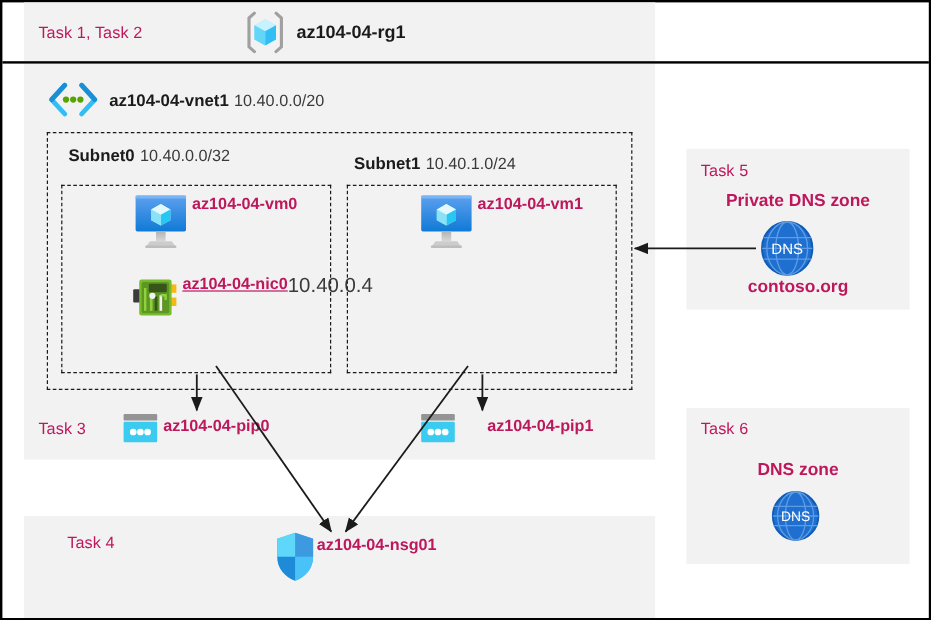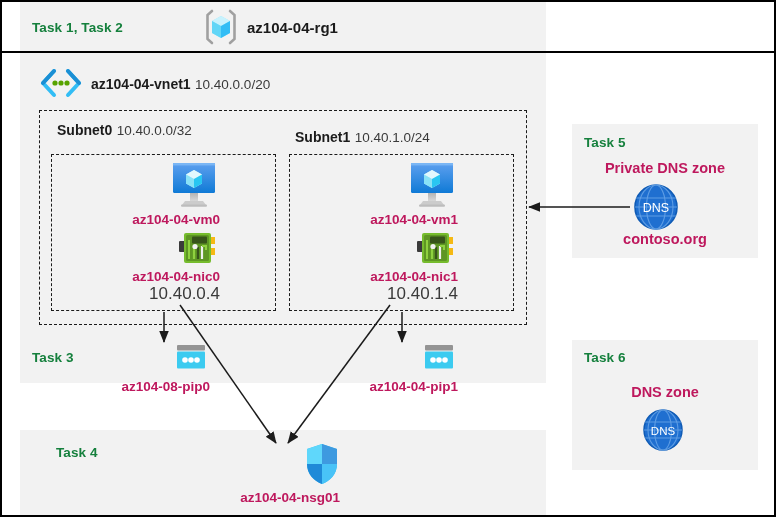--- a/index.html
+++ b/index.html
@@ -43,22 +43,22 @@
     left: 570px; top: 338px; width: 186px; height: 130px;
     background: #f2f2f2;
   }
   
   #rg-rule {
     left: 0px; top: 49px; width: 772px; height: 2px;
     background: #000000;
   }
 
   .task-label {
-    color: #15803d;
-    font-weight: bold;
+    color: #be185d;
+    font-weight: normal;
     font-size: 13.5px;
     letter-spacing: .1px;
     white-space: nowrap;
   }
 
   .node-label {
     font-weight: bold;
     font-size: 13.5px;
     color: #be185d;
     white-space: nowrap;
@@ -95,21 +95,21 @@
   
   .icon { display: block; }
 
   svg { overflow: visible; }
 
   #svg-arrows {
     left: 0; top: 0; width: 776px; height: 517px;
     pointer-events: none;
   }
 
-  .center-col { display: flex; flex-direction: column; align-items: flex-end; }
+  .center-col { display: flex; flex-direction: row; align-items: flex-start; }
 </style>
 </head>
 <body>
 
 <div id="canvas">
 
   <div class="abs" id="rg-band"></div>
   <div class="abs" id="rg-body"></div>
   <div class="abs" id="rg-rule"></div>
   <div class="abs" id="task4-band"></div>
@@ -204,21 +204,21 @@
         <rect x="10" y="7" width="23" height="26" rx="1.5" fill="#5e9624"></rect>
         <rect x="16" y="8.5" width="15" height="7" rx="1" fill="#37541a"></rect>
         <path d="M13 12 L13 31" stroke="#8fd13f" stroke-width="2" fill="none"></path>
         <path d="M18 19 L18 31" stroke="#8fd13f" stroke-width="2.2" fill="none"></path>
         <path d="M22 19 L22 31" stroke="#37541a" stroke-width="2.2" fill="none"></path>
         <path d="M26 18 L26 31" stroke="#f0f0f0" stroke-width="2.2" fill="none"></path>
         <path d="M26 18 L30 18 L30 22" stroke="#8fd13f" stroke-width="2" fill="none"></path>
         <circle cx="19" cy="18.5" r="2.6" fill="#f2f2f2"></circle>
       </svg>
     </div>
-    <div class="node-label" style="margin-top:1px;">az104-04-nic0</div>
+    <div class="node-label" style="margin-top:1px;text-decoration:underline;">az104-04-nic0</div>
     <div class="node-sub">10.40.0.4</div>
   </div>
 
   <div class="abs center-col" style="left:344px; top:158px; width:112px;">
     <div>
       <svg width="52" height="50" viewBox="0 0 52 50" class="icon">
         <defs>
           <linearGradient id="vmg1" x1="0" y1="0" x2="0" y2="1">
             <stop offset="0%" stop-color="#5ea0ef"></stop>
               <stop offset="100%" stop-color="#0f7ad6"></stop>
@@ -237,54 +237,34 @@
           <polygon points="26,19 18,14.5 18,23.5 26,28" fill="#89e2f7"></polygon>
         </g>
         <rect x="22" y="33" width="8" height="8" fill="url(#stand1)"></rect>
         <path d="M14 45 L17 41 L35 41 L38 45 Z" fill="#cccccc"></path>
         <rect x="13" y="44.5" width="26" height="2.2" rx="1" fill="#bdbdbd"></rect>
       </svg>
     </div>
     <div class="node-label" style="margin-top:2px;">az104-04-vm1</div>
   </div>
 
-  <div class="abs center-col" style="left:344px; top:226px; width:112px;">
-    <div>
-      <svg width="44" height="40" viewBox="0 0 44 40" class="icon">
-        <rect x="33" y="9" width="6" height="7" fill="#f5b914"></rect>
-        <rect x="33" y="20" width="6" height="7" fill="#f5b914"></rect>
-        <rect x="3" y="13" width="6" height="11" rx="1" fill="#3b3b3b"></rect>
-        <rect x="8" y="5" width="27" height="30" rx="2" fill="#76bc2d"></rect>
-        <rect x="10" y="7" width="23" height="26" rx="1.5" fill="#5e9624"></rect>
-        <rect x="16" y="8.5" width="15" height="7" rx="1" fill="#37541a"></rect>
-        <path d="M13 12 L13 31" stroke="#8fd13f" stroke-width="2" fill="none"></path>
-        <path d="M18 19 L18 31" stroke="#8fd13f" stroke-width="2.2" fill="none"></path>
-        <path d="M22 19 L22 31" stroke="#37541a" stroke-width="2.2" fill="none"></path>
-        <path d="M26 18 L26 31" stroke="#f0f0f0" stroke-width="2.2" fill="none"></path>
-        <path d="M26 18 L30 18 L30 22" stroke="#8fd13f" stroke-width="2" fill="none"></path>
-        <circle cx="19" cy="18.5" r="2.6" fill="#f2f2f2"></circle>
-      </svg>
-    </div>
-    <div class="node-label" style="margin-top:1px;">az104-04-nic1</div>
-    <div class="node-sub">10.40.1.4</div>
-  </div>
 
   <div class="abs task-label" style="left:30px; top:348px;">Task 3</div>
 
   <div class="abs center-col" style="left:96px; top:341px; width:112px;">
     <div>
       <svg width="38" height="32" viewBox="0 0 38 32" class="icon">
         <rect x="5" y="2" width="28" height="5.5" rx="1" fill="#949494"></rect>
         <rect x="5" y="8.5" width="28" height="17" rx="1" fill="#3ccbf0"></rect>
         <circle cx="13" cy="17" r="2.8" fill="#ffffff"></circle>
         <circle cx="19" cy="17" r="2.8" fill="#ffffff"></circle>
         <circle cx="25" cy="17" r="2.8" fill="#ffffff"></circle>
       </svg>
     </div>
-    <div class="node-label" style="margin-top:4px;">az104-08-pip0</div>
+    <div class="node-label" style="margin-top:4px;">az104-04-pip0</div>
   </div>
 
   <div class="abs center-col" style="left:344px; top:341px; width:112px;">
     <div>
       <svg width="38" height="32" viewBox="0 0 38 32" class="icon">
         <rect x="5" y="2" width="28" height="5.5" rx="1" fill="#949494"></rect>
         <rect x="5" y="8.5" width="28" height="17" rx="1" fill="#3ccbf0"></rect>
         <circle cx="13" cy="17" r="2.8" fill="#ffffff"></circle>
         <circle cx="19" cy="17" r="2.8" fill="#ffffff"></circle>
         <circle cx="25" cy="17" r="2.8" fill="#ffffff"></circle>

